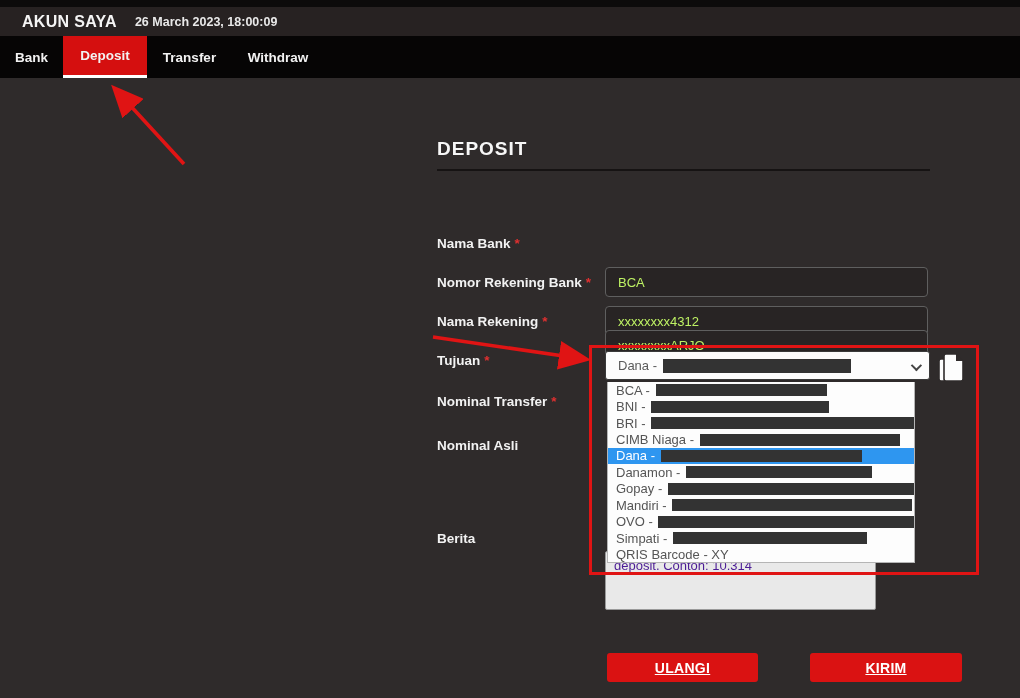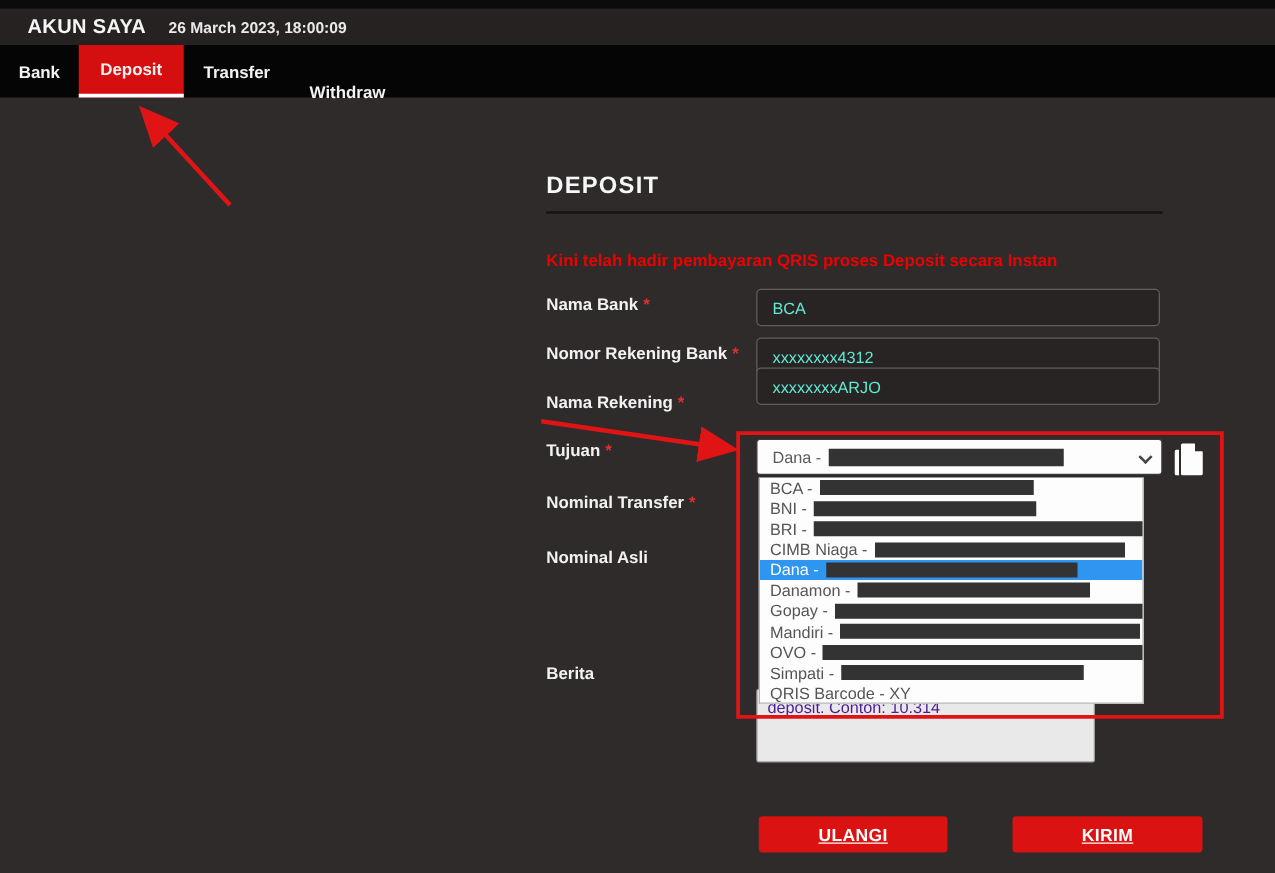--- a/index.html
+++ b/index.html
@@ -15,40 +15,40 @@
   .header .title { color:#f5f5f5; font-weight:bold; font-size:16px; letter-spacing:.3px; margin-left:22px; }
   .header .datetime { color:#e9e9e9; font-weight:bold; font-size:12.5px; margin-left:18px; }
 
   
   .nav { position:absolute; left:0; top:36px; width:100%; height:42px; background:#060505; }
   .tab { position:absolute; top:0; height:100%; display:flex; align-items:center; justify-content:center;
          color:#f2f2f2; font-weight:bold; font-size:13.5px; cursor:pointer; }
   .tab-bank     { left:0;   width:63px; }
   .tab-deposit  { left:63px; width:84px; background:#d50f0f; border-bottom:3px solid #fff; }
   .tab-transfer { left:147px; width:85px; }
-  .tab-withdraw { left:232px; width:92px;margin-top:16px; }
+  .tab-withdraw { left:232px; width:92px; }
   .tab-riwayat  { left:324px; width:84px; }
 
   
   .form-title { position:absolute; left:437px; top:138px; color:#f7f7f7; font-weight:bold;
                 font-size:19px; letter-spacing:1px; }
   .title-rule { position:absolute; left:437px; top:169px; width:493px; height:2px; background:#161313; }
   .notice { position:absolute; left:437px; top:201px; width:520px; color:#e90202;
             font-weight:bold; font-size:13.5px; }
 
   
   .flabel { position:absolute; left:437px; color:#f2f2f2; font-weight:bold; font-size:13.5px; white-space:nowrap; }
   .req { color:#e03030; margin-left:4px; font-weight:bold; }
   .lbl-1 { top:236px; } .lbl-2 { top:275px; } .lbl-3 { top:314px; } .lbl-4 { top:353px; }
   .lbl-5 { top:394px; } .lbl-6 { top:438px; } .lbl-7 { top:531px; }
 
   
   .tinput { position:absolute; left:605px; width:323px; height:30px; background:#282424;
-            border:1px solid #5f5f5f; border-radius:4px; color:#5eead4; font-size:13px;
-            display:flex; align-items:center; padding-left:12px; }
+            border:1px solid #5f5f5f; border-radius:4px; color:#bef264; font-size:13px;
+            display:flex; align-items:center; padding-left:12px;margin-top:36px; }
   .in-1 { top:231px; } .in-2 { top:270px; } .in-3 { top:294px; }
 
   
   .tselect { position:absolute; left:605px; top:351px; width:325px; height:29px; background:#fdfdfd;
              border:1px solid #3a3a3a; border-radius:3px; display:flex; align-items:center;
              padding-left:12px; z-index:4; cursor:pointer; }
   .tselect .sel-text { color:#5a5a5a; font-size:13px; white-space:pre; }
   .sel-redact { display:inline-block; width:188px; height:14px; background:#333; margin-left:2px; }
   .chevron { position:absolute; right:10px; top:11px; width:8px; height:8px;
              border-right:2px solid #444; border-bottom:2px solid #444; transform:rotate(45deg) translateY(-2px); }
@@ -98,21 +98,20 @@
 
   <div class="nav">
     <div class="tab tab-bank">Bank</div>
     <div class="tab tab-deposit">Deposit</div>
     <div class="tab tab-transfer">Transfer</div>
     <div class="tab tab-withdraw">Withdraw</div>
   </div>
 
   <div class="form-title">DEPOSIT</div>
   <div class="title-rule"></div>
-  <div class="notice">Kini telah hadir pembayaran QRIS proses Deposit secara Instan</div>
 
   <div class="flabel lbl-1"><span>Nama Bank</span><span class="req">*</span></div>
   <div class="flabel lbl-2"><span>Nomor Rekening Bank</span><span class="req">*</span></div>
   <div class="flabel lbl-3"><span>Nama Rekening</span><span class="req">*</span></div>
   <div class="flabel lbl-4"><span>Tujuan</span><span class="req">*</span></div>
   <div class="flabel lbl-5"><span>Nominal Transfer</span><span class="req">*</span></div>
   <div class="flabel lbl-6">Nominal Asli</div>
   <div class="flabel lbl-7">Berita</div>
 
   <div class="tinput in-1">BCA</div>

